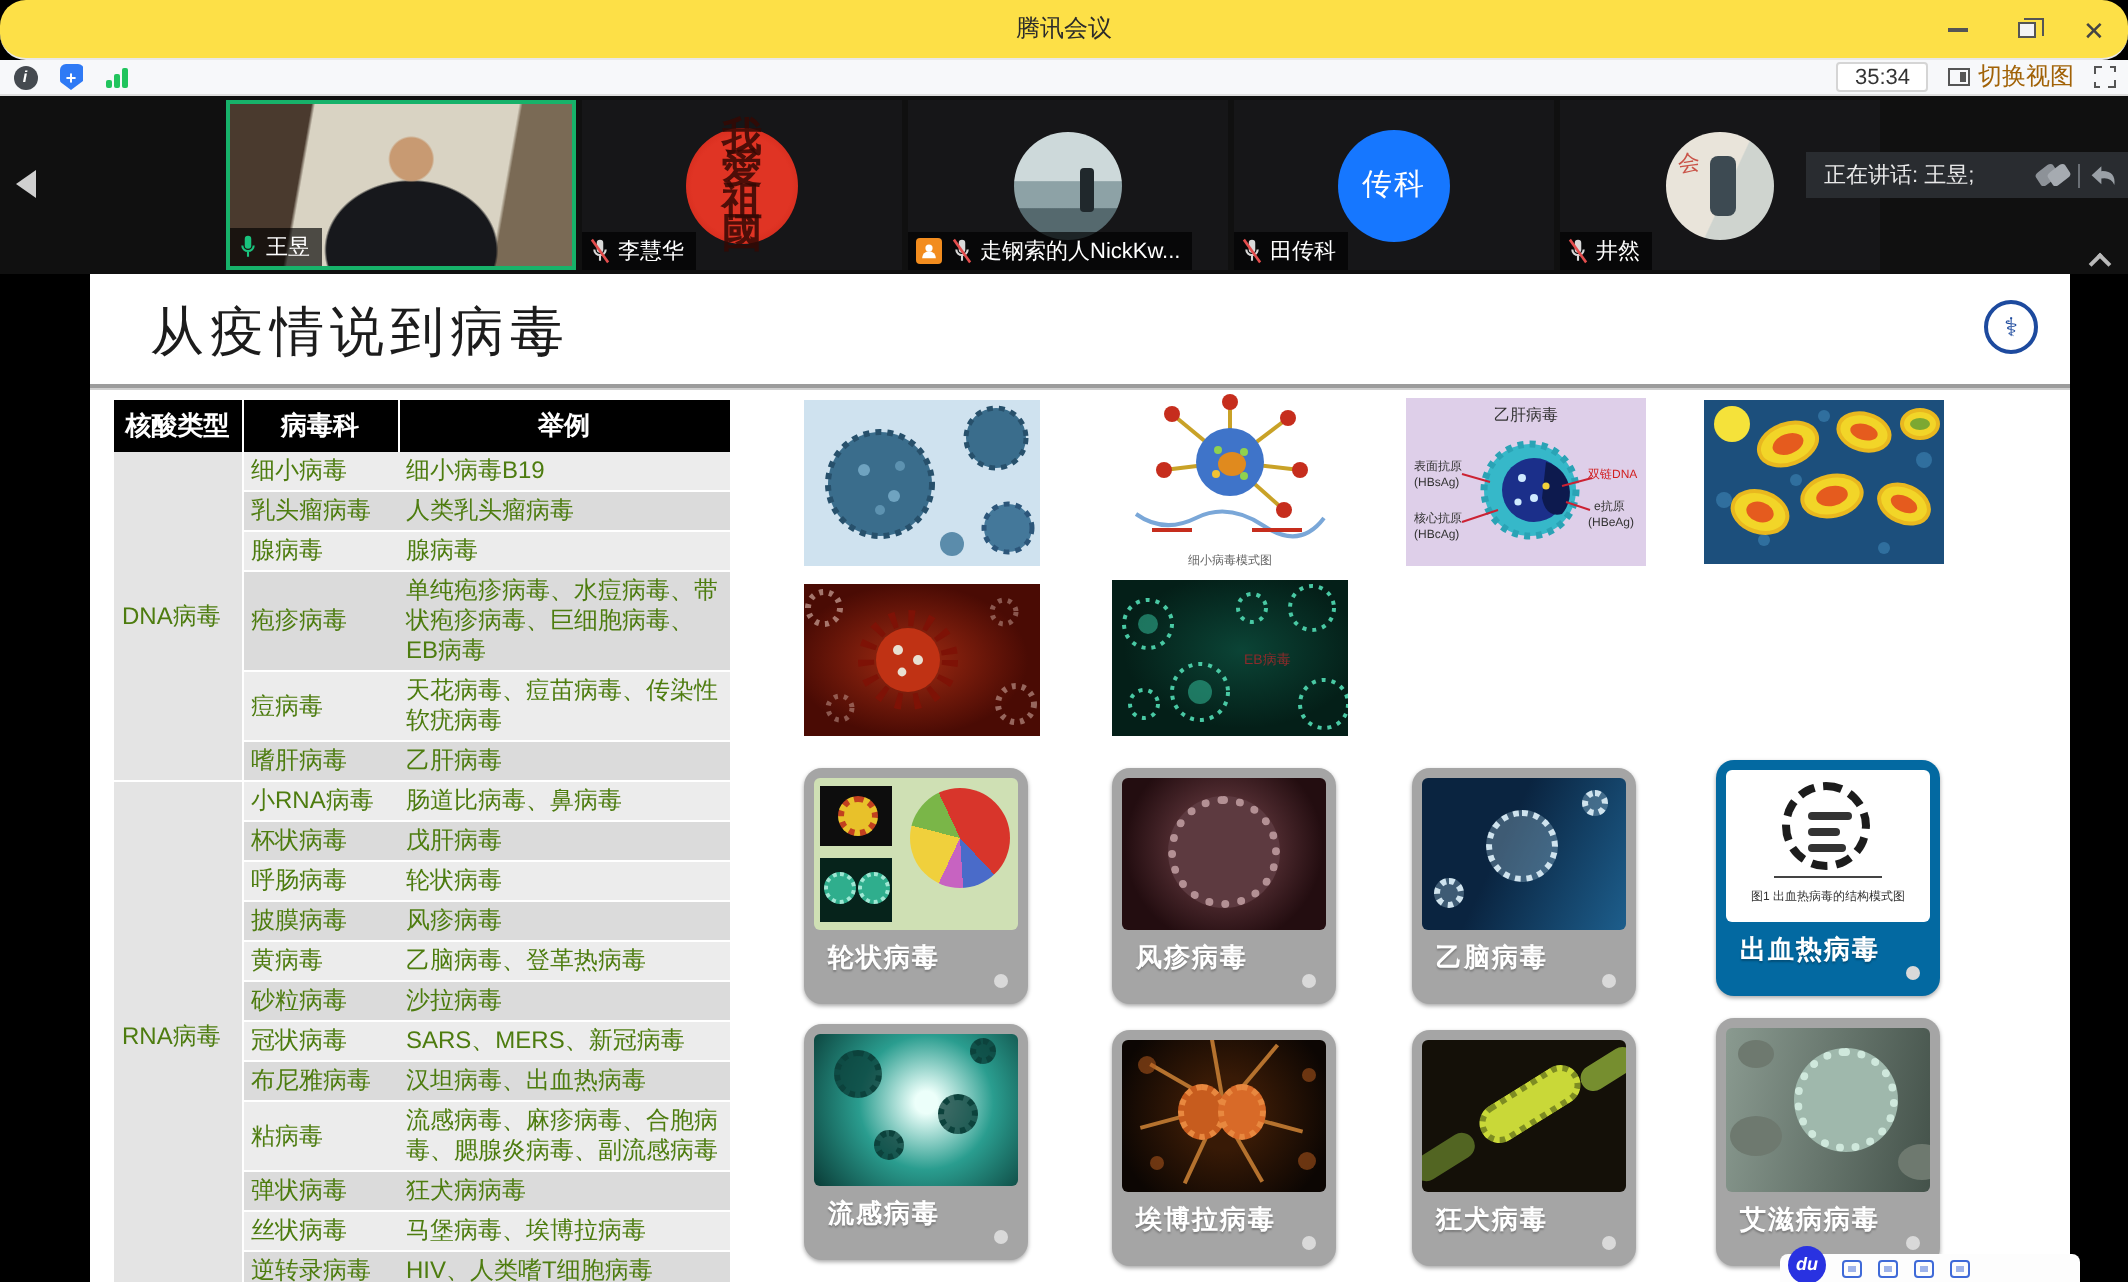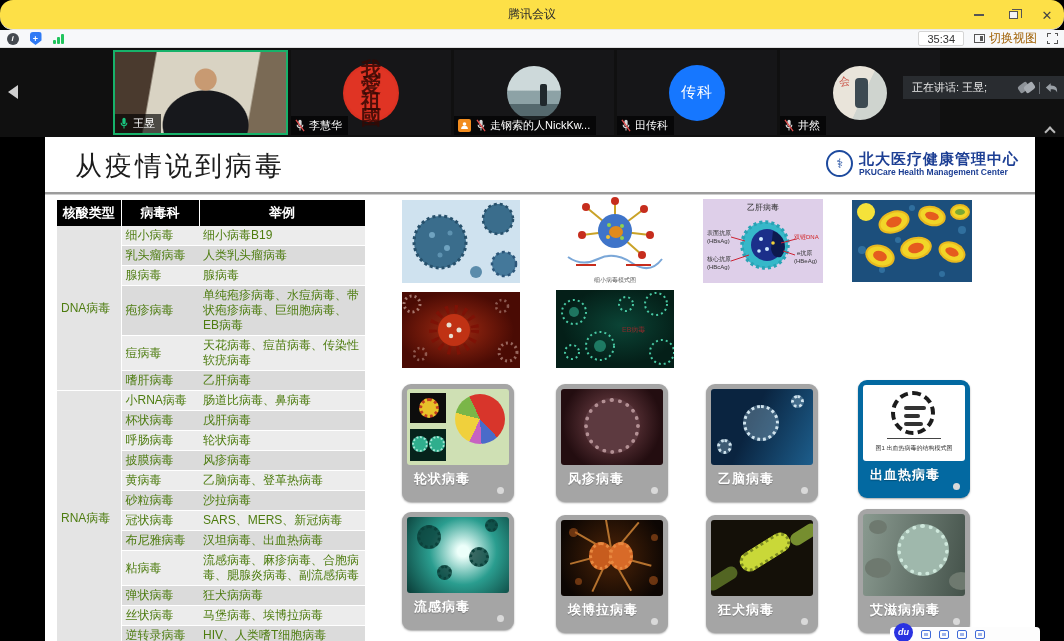--- a/index.html
+++ b/index.html
@@ -341,24 +341,20 @@
     </div>
     <div class="collapse-ch"></div>
   </div>
 
   <div class="share">
     <div class="slide">
       <div class="slide-title">从疫情说到病毒</div>
       <div class="rule"></div>
       <div class="logo">
         <span class="logo-circ">⚕</span>
-        <span>
-          <div class="logo-cn">北大医疗健康管理中心</div>
-          <div class="logo-en">PKUCare Health Management Center</div>
-        </span>
       </div>
 
       <table class="vtable">
         <colgroup>
             <col class="c1">
             <col class="c2">
             <col class="c3">
           </colgroup>
         <thead>
             <tr>

